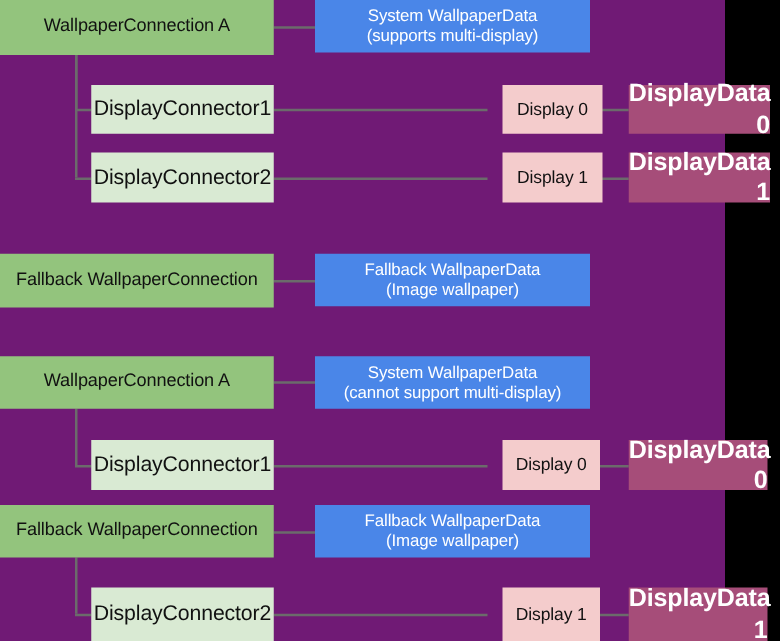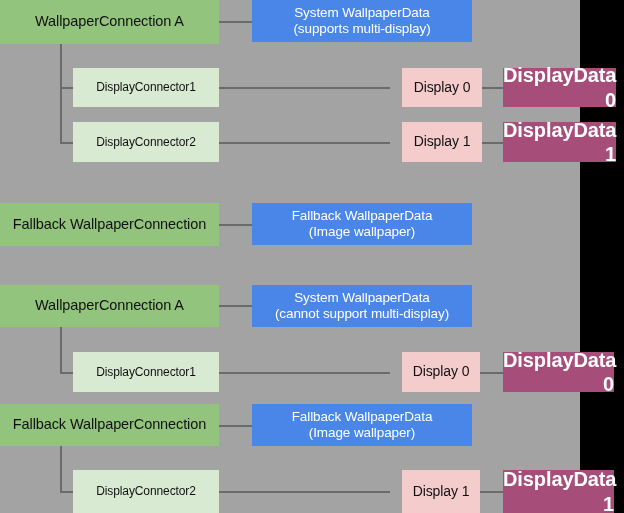--- a/index.html
+++ b/index.html
@@ -11,21 +11,21 @@
     width: 624px;
     height: 513px;
     position: relative;
     overflow: hidden;
     font-family: "Liberation Sans", sans-serif;
   }
   #canvas {
     position: relative;
     width: 580px;
     height: 513px;
-    background: #a3a3a3;
+    background: #701a75;
   }
   .node {
     position: absolute;
     box-sizing: border-box;
     display: flex;
     align-items: center;
     justify-content: center;
     text-align: center;
     line-height: 1.22;
     white-space: pre-line;
@@ -38,21 +38,21 @@
   }
   .t-conn {
     background: #93c47d;
     color: #111111;
     font-size: 14.5px;
     font-weight: 400;
   }
   .t-connector {
     background: #d9ead3;
     color: #111111;
-    font-size: 12px;
+    font-size: 17px;
     font-weight: 400;
     justify-content: center;
   }
   .t-data {
     background: #4a86e8;
     color: #ffffff;
     font-size: 13.5px;
     font-weight: 400;
   }
   .t-display {

